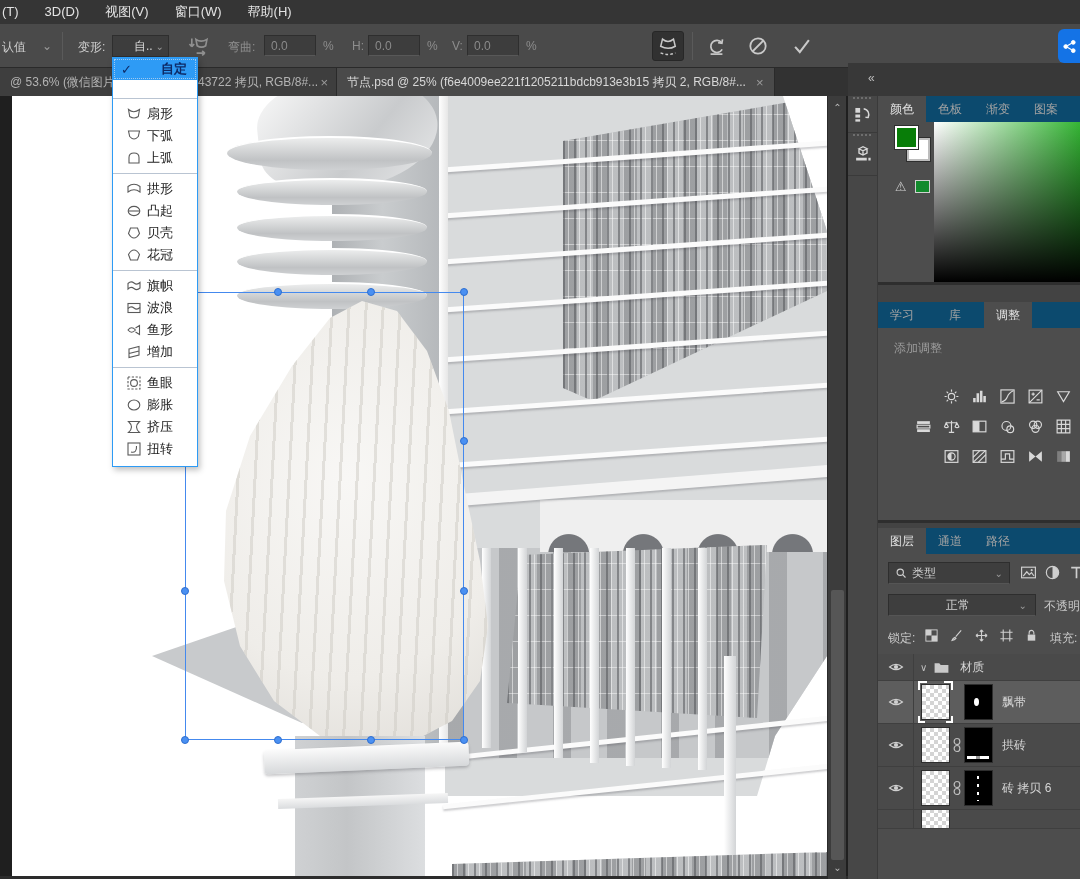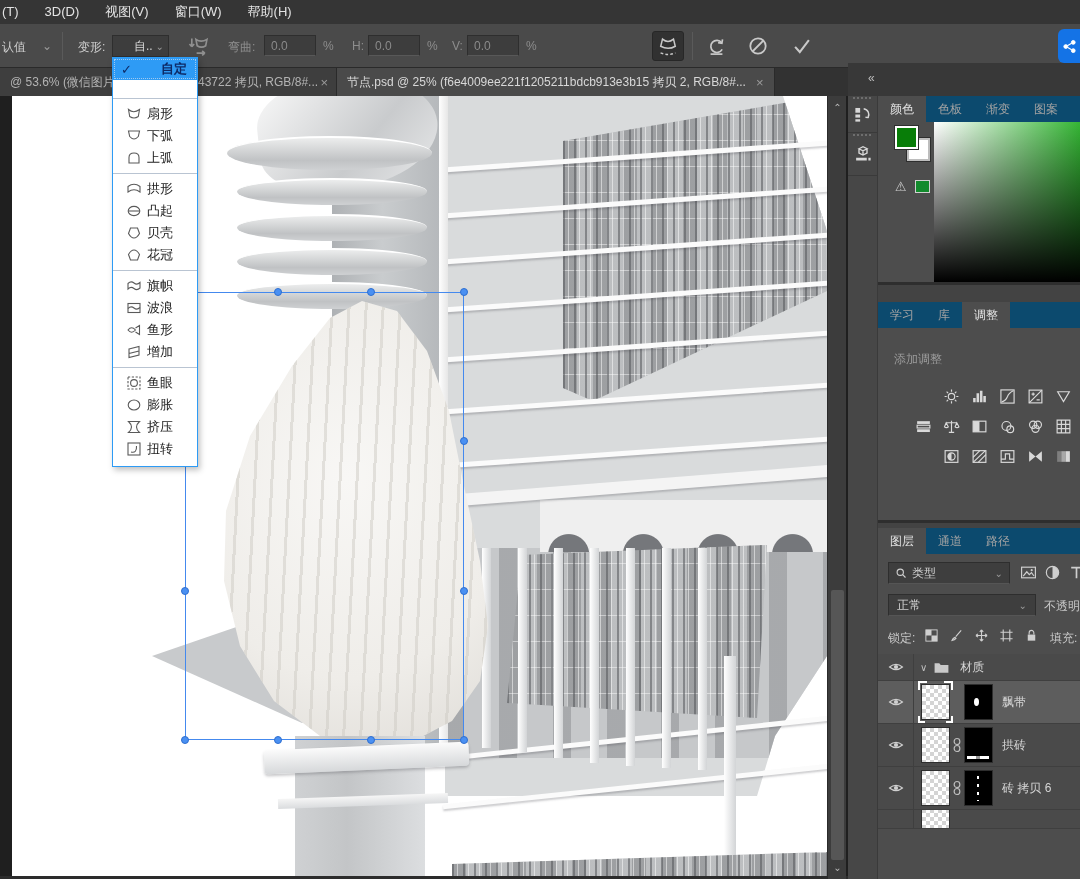--- a/index.html
+++ b/index.html
@@ -111,21 +111,21 @@
   #bg-swatch { position:absolute; left:29px; top:16px; width:23px; height:23px;
     background:#fff; border:2px solid #bdbdbd; outline:1px solid #2e2e2e; }
   #gamut-warning { position:absolute; left:17px; top:57px; color:#cfcfcf; font-size:13px; }
   #gamut-swatch { position:absolute; left:37px; top:58px; width:15px; height:13px;
     border:1px solid #d0d0d0; }
   #color-field { position:absolute; left:56px; top:0px; width:146px; height:160px;
     background:linear-gradient(to bottom, rgba(0,0,0,0), #000),
                linear-gradient(to right, #ffffff, #35b535); }
 
   
-  #adj-title { position:absolute; left:16px; top:23px; color:#9b9b9b; font-size:12px;font-family:Liberation Mono, monospace; }
+  #adj-title { position:absolute; left:16px; top:12px; color:#9b9b9b; font-size:12px;font-family:Liberation Mono, monospace; }
   .adj-row { position:absolute; right:8px; display:flex; gap:11px; color:#d9d9d9; }
 
   
   .lfield { position:absolute; height:22px; background:#3e3e3e; border:1px solid #2e2e2e;
     border-bottom-color:#555; color:#d0d0d0; font-size:12px; display:flex; align-items:center; }
   .lrow-label { position:absolute; color:#c9c9c9; font-size:12px; }
   .lock-icons { position:absolute; display:flex; gap:10px; color:#cfcfcf; }
   #layer-list { position:absolute; left:0; top:100px; width:202px; bottom:0; }
   .layer-row { position:relative; width:202px; border-bottom:1px solid #3f3f3f;
     display:flex; align-items:center; color:#d6d6d6; font-size:12px; background:#4a4a4a; }
@@ -505,21 +505,21 @@
     <div class="panel-body" style="top:26px; height:160px;">
       <div id="fg-swatch" style="background: rgb(8, 125, 8);"></div>
       <div id="bg-swatch"></div>
       <div id="gamut-warning">⚠</div>
       <div id="gamut-swatch" style="background: rgb(18, 138, 44);"></div>
       <div id="color-field"></div>
     </div>
     <div style="position:absolute; top:186px; width:202px; height:3px; background:#2e2e2e;"></div>
     <div style="position:absolute; top:189px; width:202px; height:17px; background:#434343;"></div>
 
-    <div class="ptab-strip" style="top:206px;" id="adj-tabs">
+    <div class="ptab-strip" style="top:206px;gap:11px;" id="adj-tabs">
         <div class="ptab">学习</div>
         <div class="ptab">库</div>
         <div class="ptab active">调整</div>
       </div>
     <div class="panel-body" style="top:232px; height:192px;">
       <div id="adj-title">添加调整</div>
       <div class="adj-row" style="top:60px;" id="adj-row-0">
           <span>
             <svg width="17" height="17" viewBox="0 0 16 16" fill="none" stroke="currentColor" stroke-width="1.1">
               <circle cx="8" cy="8" r="3"></circle>
@@ -652,21 +652,21 @@
             <path d="M8 2.2 a5.8 5.8 0 0 1 0 11.6 Z" fill="currentColor" stroke="none"></path>
         </svg>
       </span>
       <span class="abs" style="left:190px; top:10px; color:#cfcfcf;">
         <svg width="17" height="17" viewBox="0 0 16 16" fill="none" stroke="currentColor" stroke-width="1.6">
           <path d="M3 3.5 h10 M8 3.5 V13.5"></path>
         </svg>
       </span>
 
       <div class="lfield" style="left:10px; top:40px; width:148px; padding:0 8px;">
-        <span style="flex:1;">正常</span>
+        <span style="flex:1;text-align:center;">正常</span>
         <span style="color:#9a9a9a; font-size:10px;">⌄</span>
       </div>
       <span class="lrow-label" style="left:166px; top:44px; width:36px; overflow:hidden; white-space:nowrap;">不透明度:</span>
 
       <span class="lrow-label" style="left:10px; top:76px;">锁定:</span>
       <div class="lock-icons" style="left:46px; top:74px;">
         <span>
           <svg width="15" height="15" viewBox="0 0 16 16" fill="none" stroke="currentColor" stroke-width="1">
             <rect x="2" y="2" width="12" height="12"></rect>
             <rect x="2" y="2" width="6" height="6" fill="currentColor" stroke="none"></rect>

